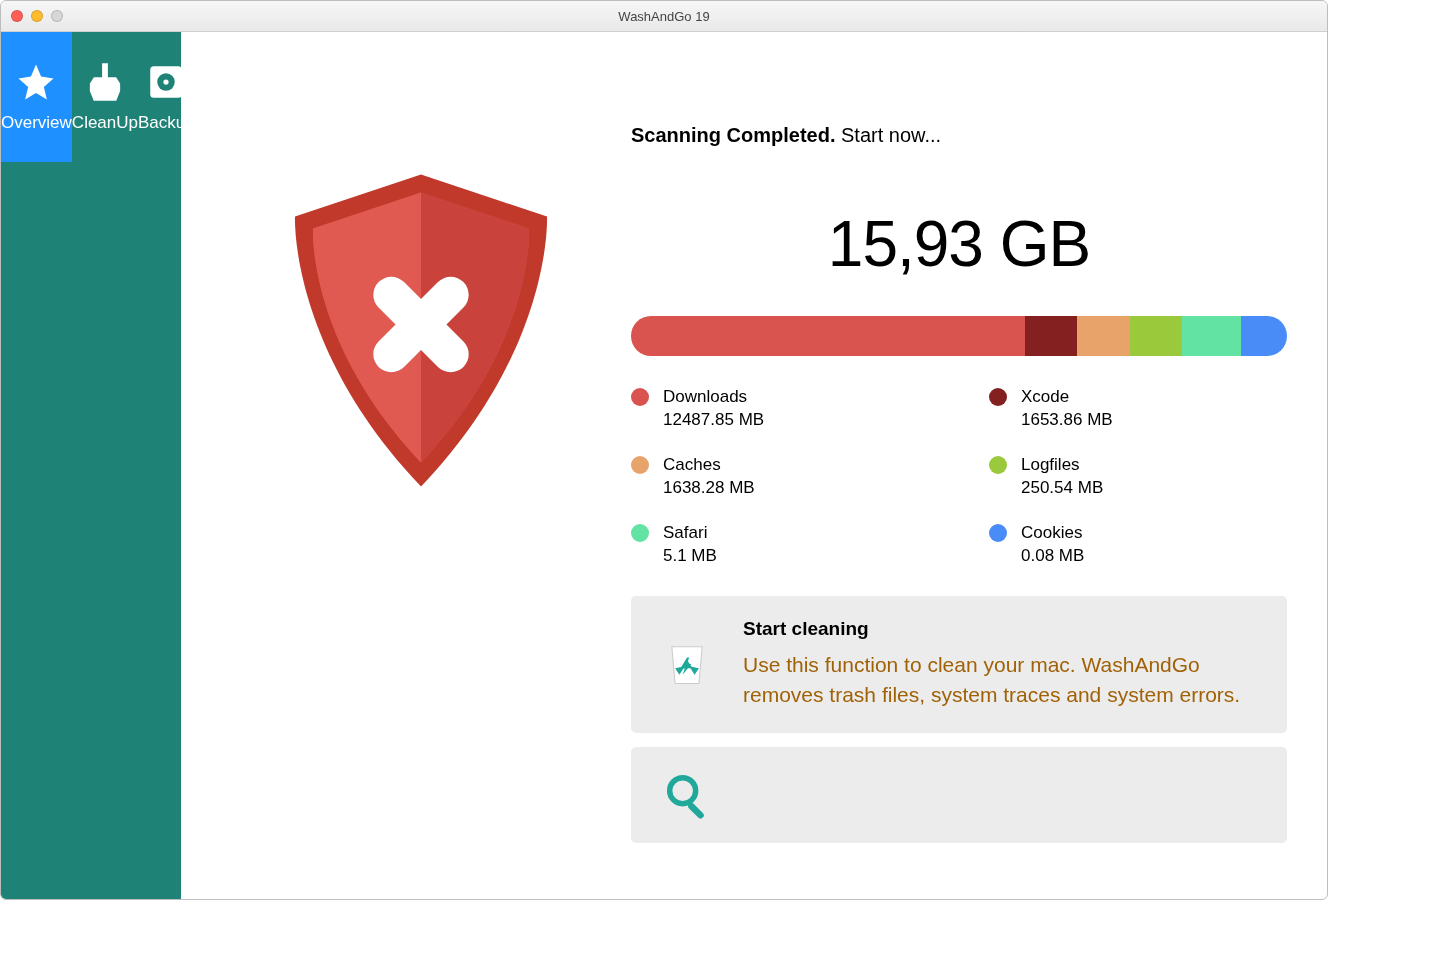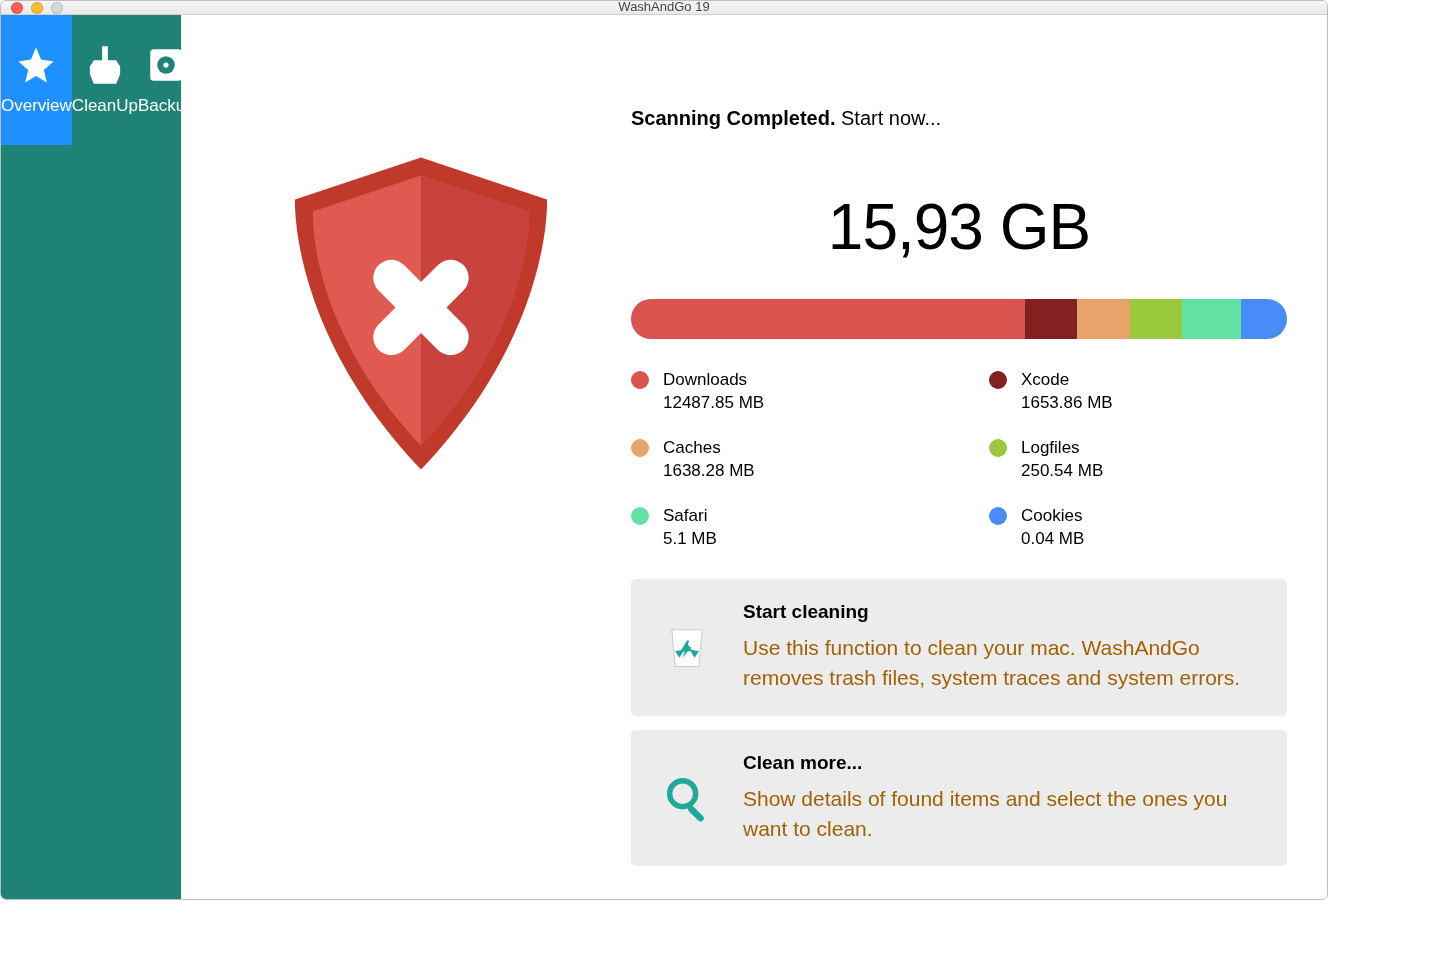--- a/index.html
+++ b/index.html
@@ -14,25 +14,25 @@
     width: 1328px;
     height: 900px;
     border: 1px solid #bdbdbd;
     border-radius: 6px;
     overflow: hidden;
     background: #fff;
     display: flex;
     flex-direction: column;
   }
   .titlebar {
-    height: 14px;
+    height: 31px;
     background: linear-gradient(#f6f6f6, #e9e9e9);
     border-bottom: 1px solid #cfcfcf;
     display: flex;
-    align-items: flex-end;
+    align-items: center;
     padding: 0 10px;
     position: relative;
   }
   .traffic-lights { display: flex; gap: 8px; }
   .light { width: 12px; height: 12px; border-radius: 50%; border: 0.5px solid rgba(0,0,0,0.15); }
   .light.red { background: #ff5f57; }
   .light.yellow { background: #ffbd2e; }
   .light.gray { background: #d7d7d7; }
   .title {
     position: absolute; left: 0; right: 0; text-align: center;
@@ -221,21 +221,21 @@
               <div class="dot" style="background: rgb(98, 226, 163);"></div>
               <div class="legend-text">
                 <span>Safari</span>
                 <span>5.1 MB</span>
               </div>
             </div>
             <div class="legend-item">
               <div class="dot" style="background: rgb(74, 140, 247);"></div>
               <div class="legend-text">
                 <span>Cookies</span>
-                <span>0.04 MB</span>
+                <span>0.08 MB</span>
               </div>
             </div>
           </div>
 
         <div class="card">
           <div class="card-icon">
             <svg viewBox="0 0 48 48">
                 <path d="M10 8h28l-3 34H13L10 8z" fill="#fff" stroke="#ccc"></path>
                 <path d="M24 18l-6 10h4l-2 6 8-10h-4l2-6z" fill="#20a89a"></path>
                 <path d="M18 36a6 6 0 1 0 12 0" fill="none"></path>
@@ -252,22 +252,18 @@
           </div>
         </div>
 
         <div class="card">
           <div class="card-icon">
             <svg viewBox="0 0 48 48">
                 <circle cx="20" cy="20" r="12" fill="none" stroke="#20a89a" stroke-width="5"></circle>
                 <rect x="28" y="30" width="18" height="6" rx="3" transform="rotate(45 28 30)" fill="#20a89a"></rect>
               </svg>
           </div>
-          <div class="card-content">
-            <div class="card-title">Clean more...</div>
-            <div class="card-desc">Show details of found items and select the ones you want to clean.</div>
-          </div>
         </div>
 
       </div>
     </div>
   </div>
 </div>
 
 </body></html>

